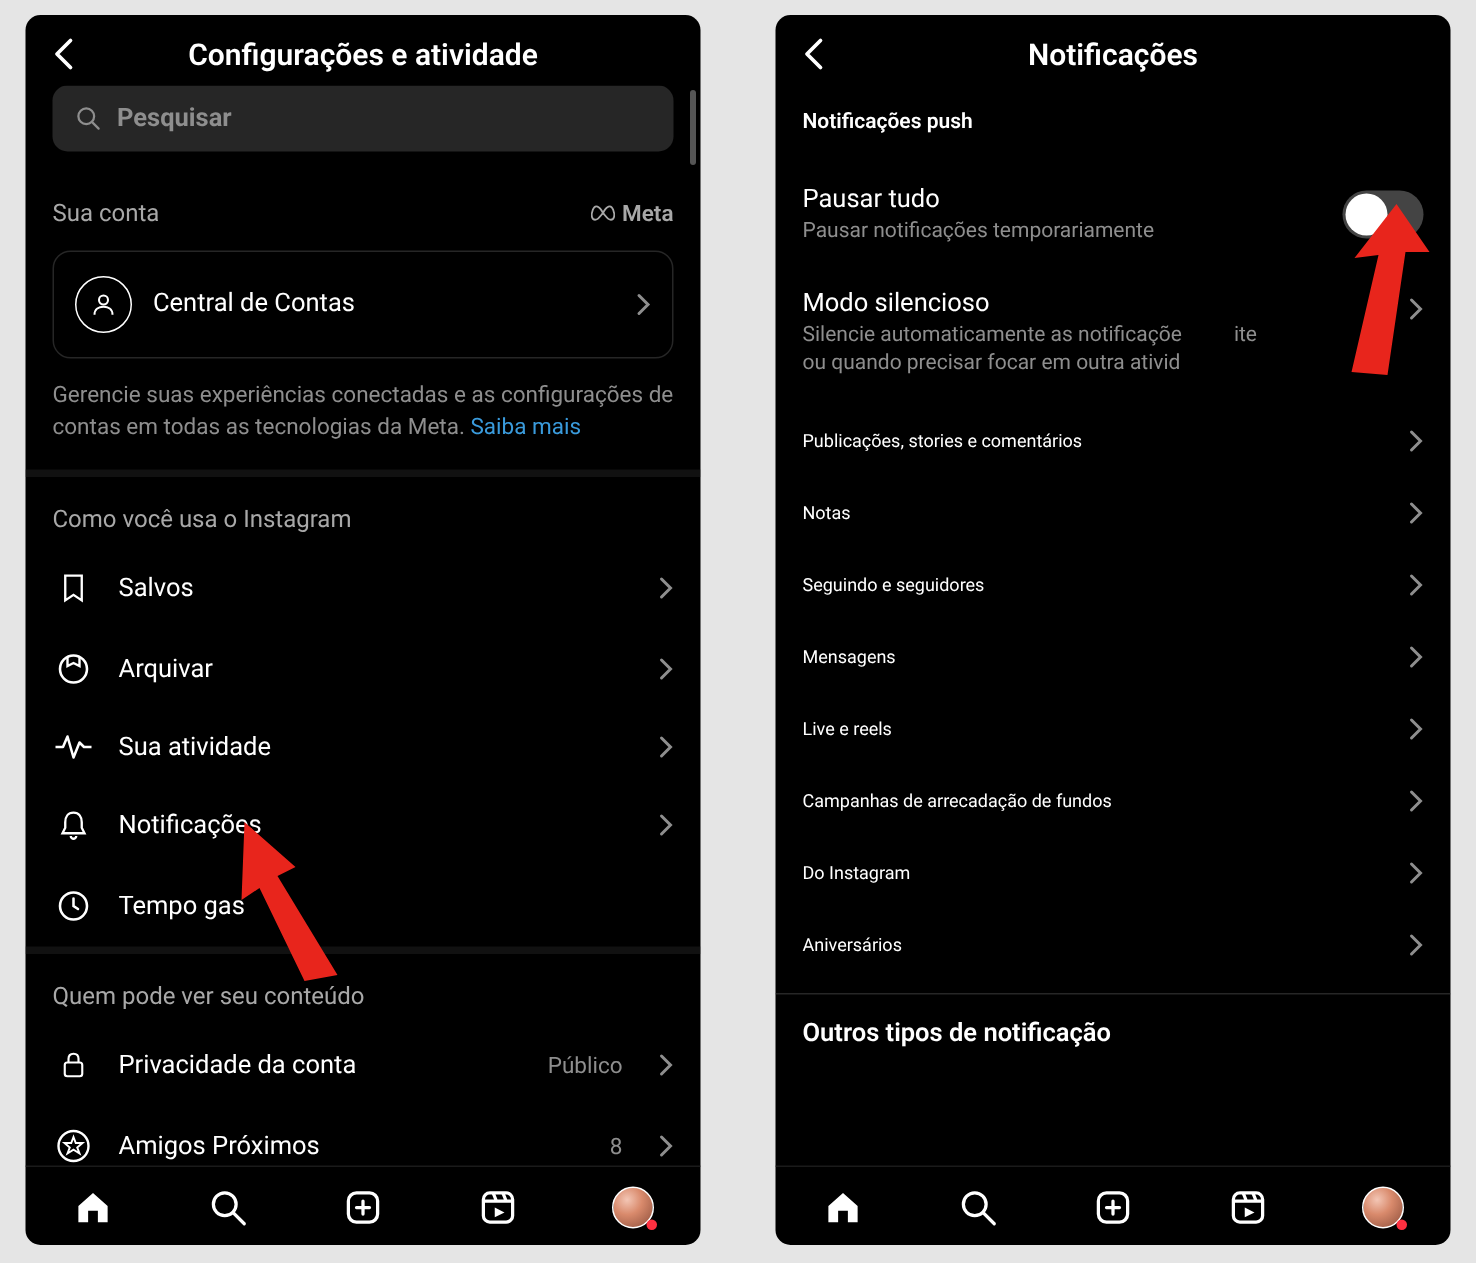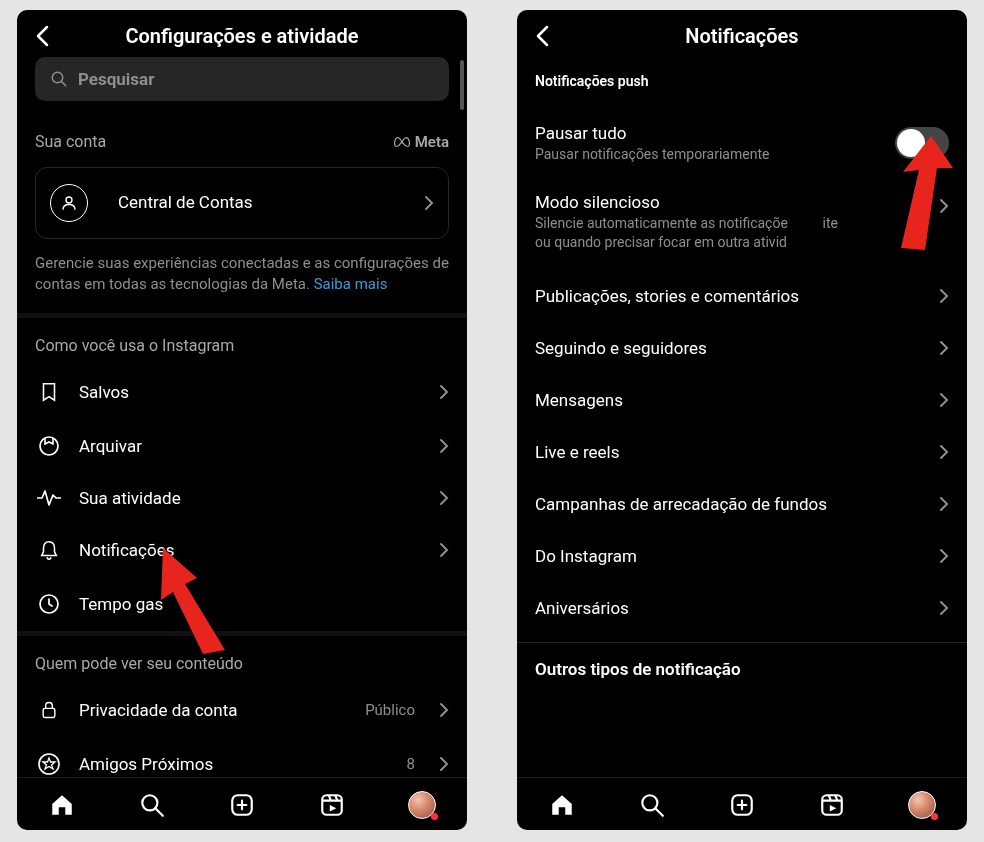--- a/index.html
+++ b/index.html
@@ -80,21 +80,21 @@
     }
     .account-card {
       border: 1px solid #262626;
       border-radius: 12px;
       padding: 16px 14px;
       margin-bottom: 14px;
     }
     .card-row {
       display: flex;
       align-items: center;
-      gap: 30px;
+      gap: 14px;
     }
     .card-icon-circle {
       width: 38px;
       height: 38px;
       border: 1.8px solid #fff;
       border-radius: 50%;
       display: flex;
       align-items: center;
       justify-content: center;
       flex-shrink: 0;
@@ -205,21 +205,21 @@
       left: 2px;
     }
     .simple-item {
       display: flex;
       align-items: center;
       justify-content: space-between;
       padding: 16px 0;
     }
     .simple-label {
       color: #fff;
-      font-size: 17px;
+      font-size: 12px;
     }
     .bottom-nav {
       display: flex;
       justify-content: space-around;
       align-items: center;
       padding: 12px 0 10px;
       border-top: 1px solid #1a1a1a;
     }
     .nav-btn {
       width: 30px;
@@ -503,20 +503,28 @@
 
     <div class="simple-item">
         <span class="simple-label">Publicações, stories e comentários</span>
         <span class="chevron-right">
           <svg width="10" height="16" viewBox="0 0 10 16">
             <path d="M2 2 L8 8 L2 14" stroke="#8e8e8e" stroke-width="2" fill="none" stroke-linecap="round"></path>
           </svg>
         </span>
       </div>
     <div class="simple-item">
+        <span class="simple-label">Notas</span>
+        <span class="chevron-right">
+          <svg width="10" height="16" viewBox="0 0 10 16">
+            <path d="M2 2 L8 8 L2 14" stroke="#8e8e8e" stroke-width="2" fill="none" stroke-linecap="round"></path>
+          </svg>
+        </span>
+      </div>
+    <div class="simple-item">
         <span class="simple-label">Seguindo e seguidores</span>
         <span class="chevron-right">
           <svg width="10" height="16" viewBox="0 0 10 16">
             <path d="M2 2 L8 8 L2 14" stroke="#8e8e8e" stroke-width="2" fill="none" stroke-linecap="round"></path>
           </svg>
         </span>
       </div>
     <div class="simple-item">
         <span class="simple-label">Mensagens</span>
         <span class="chevron-right">

